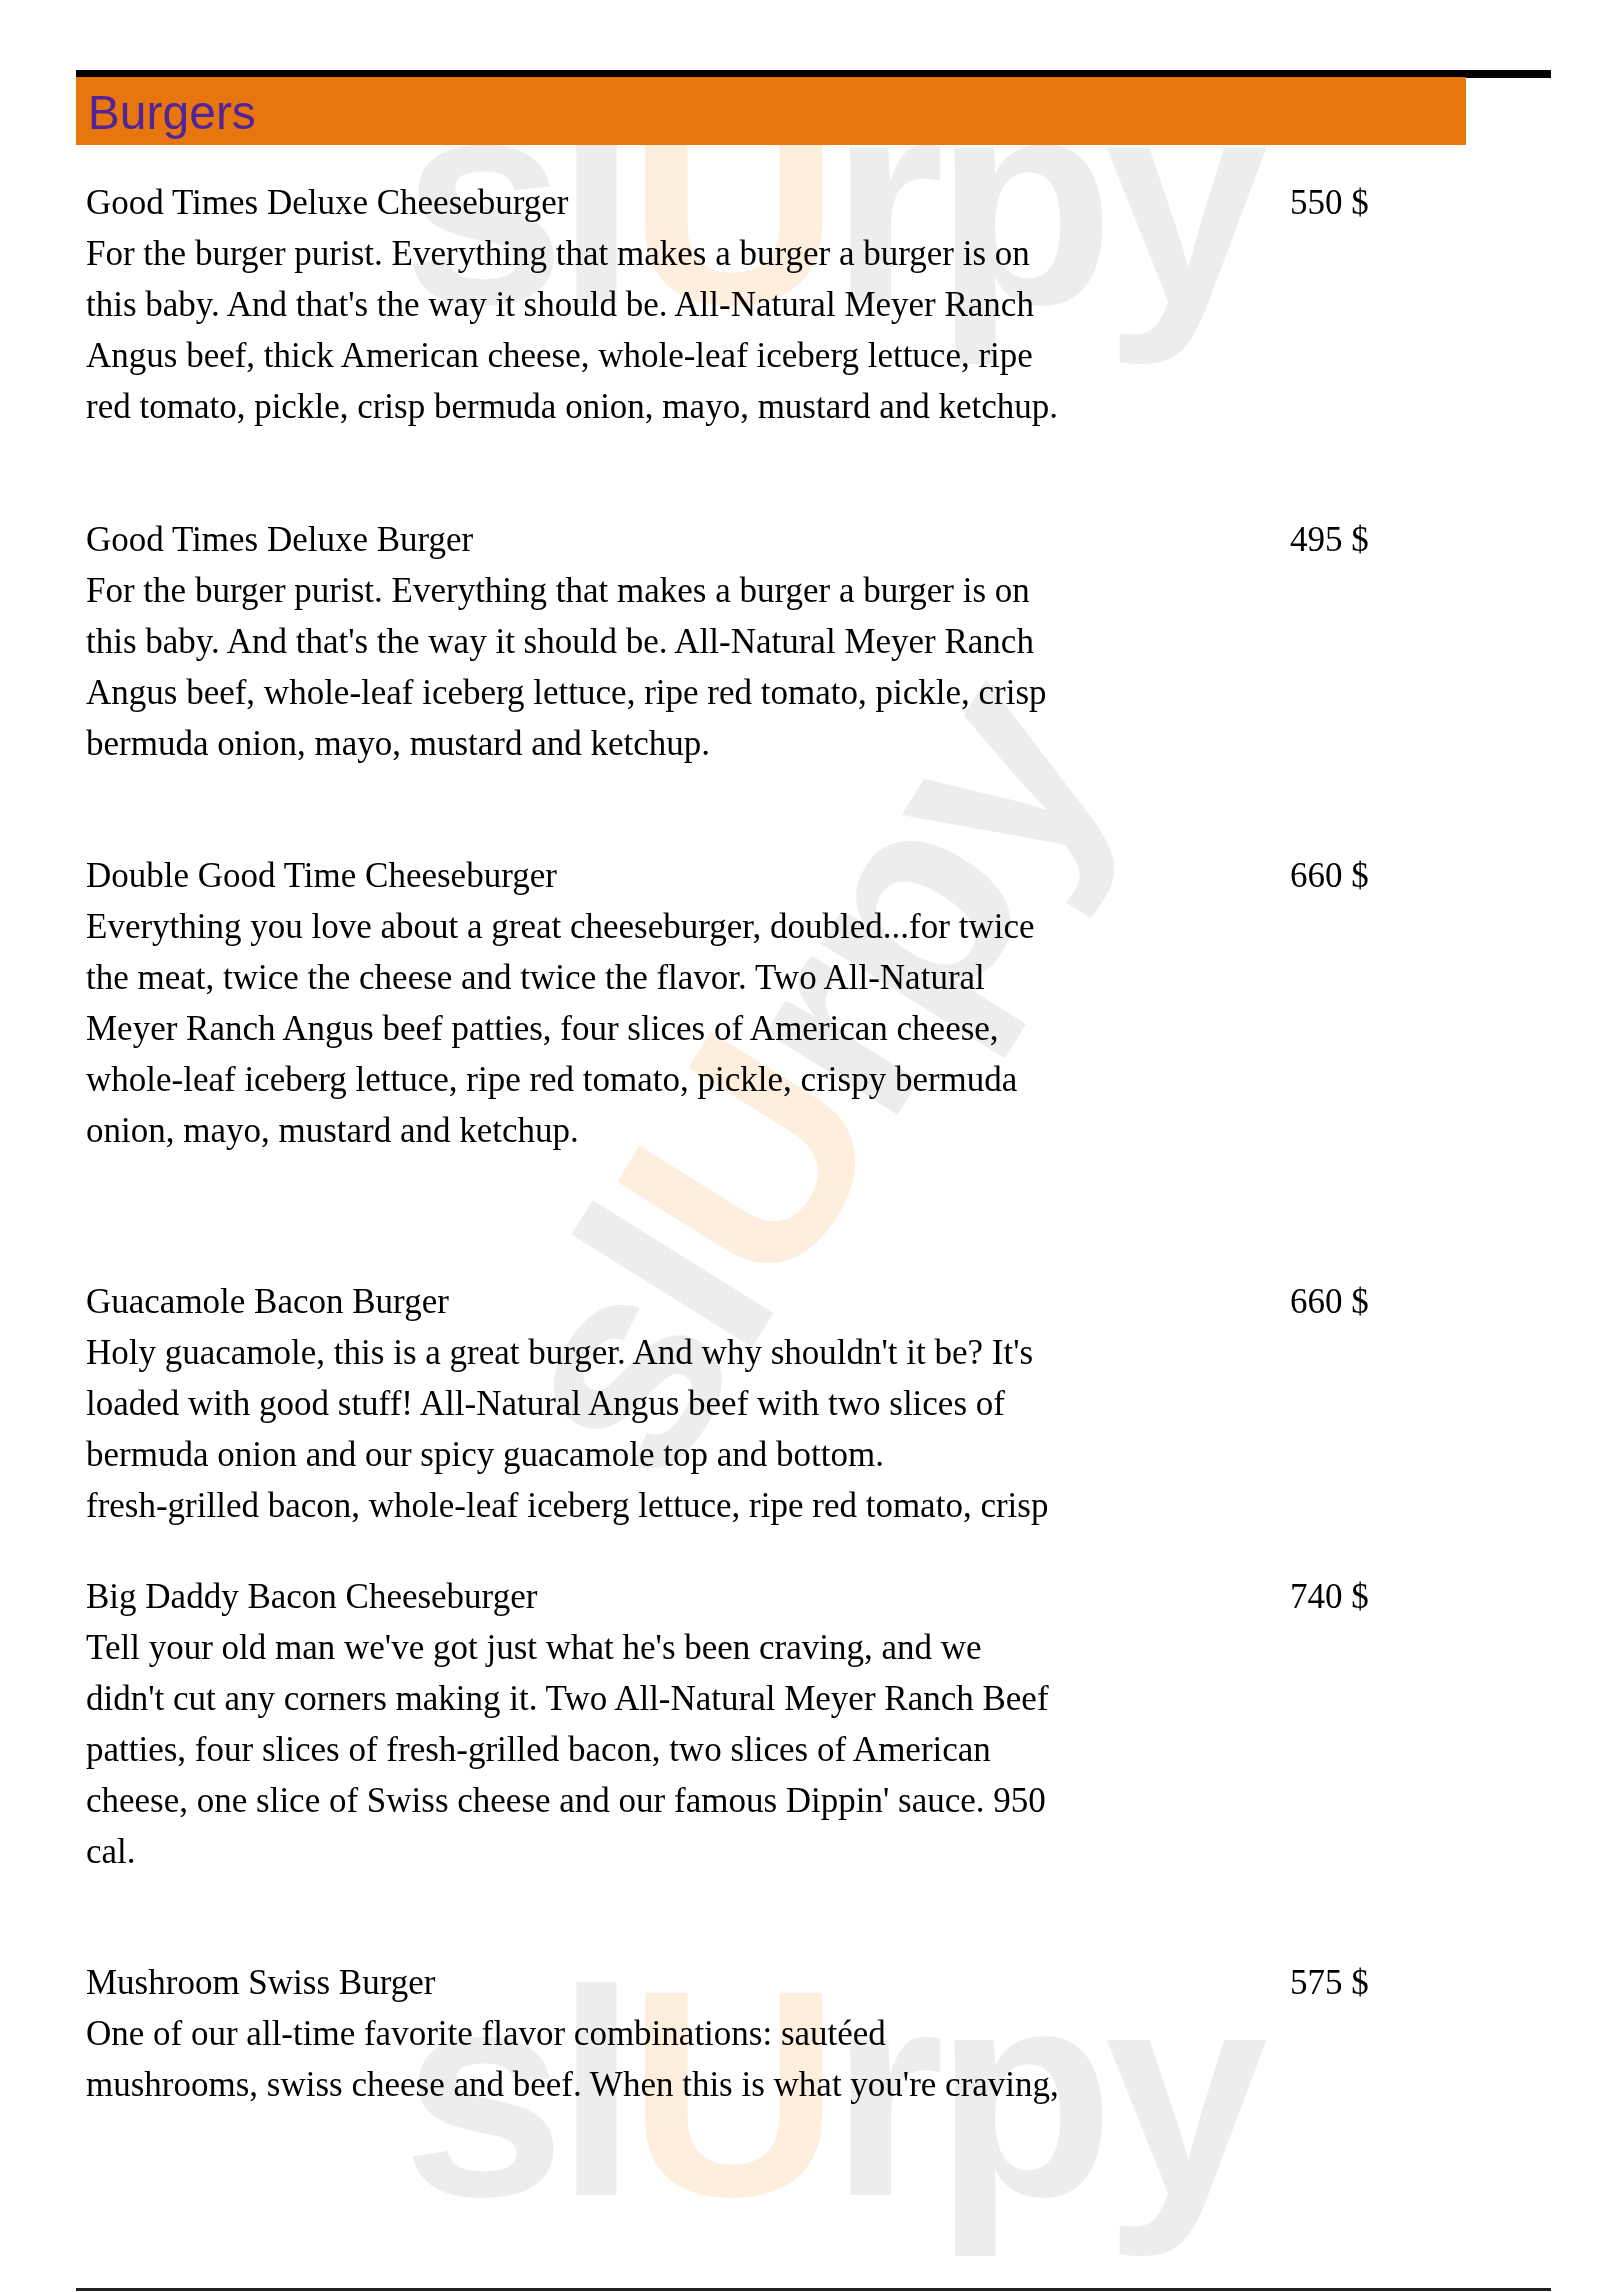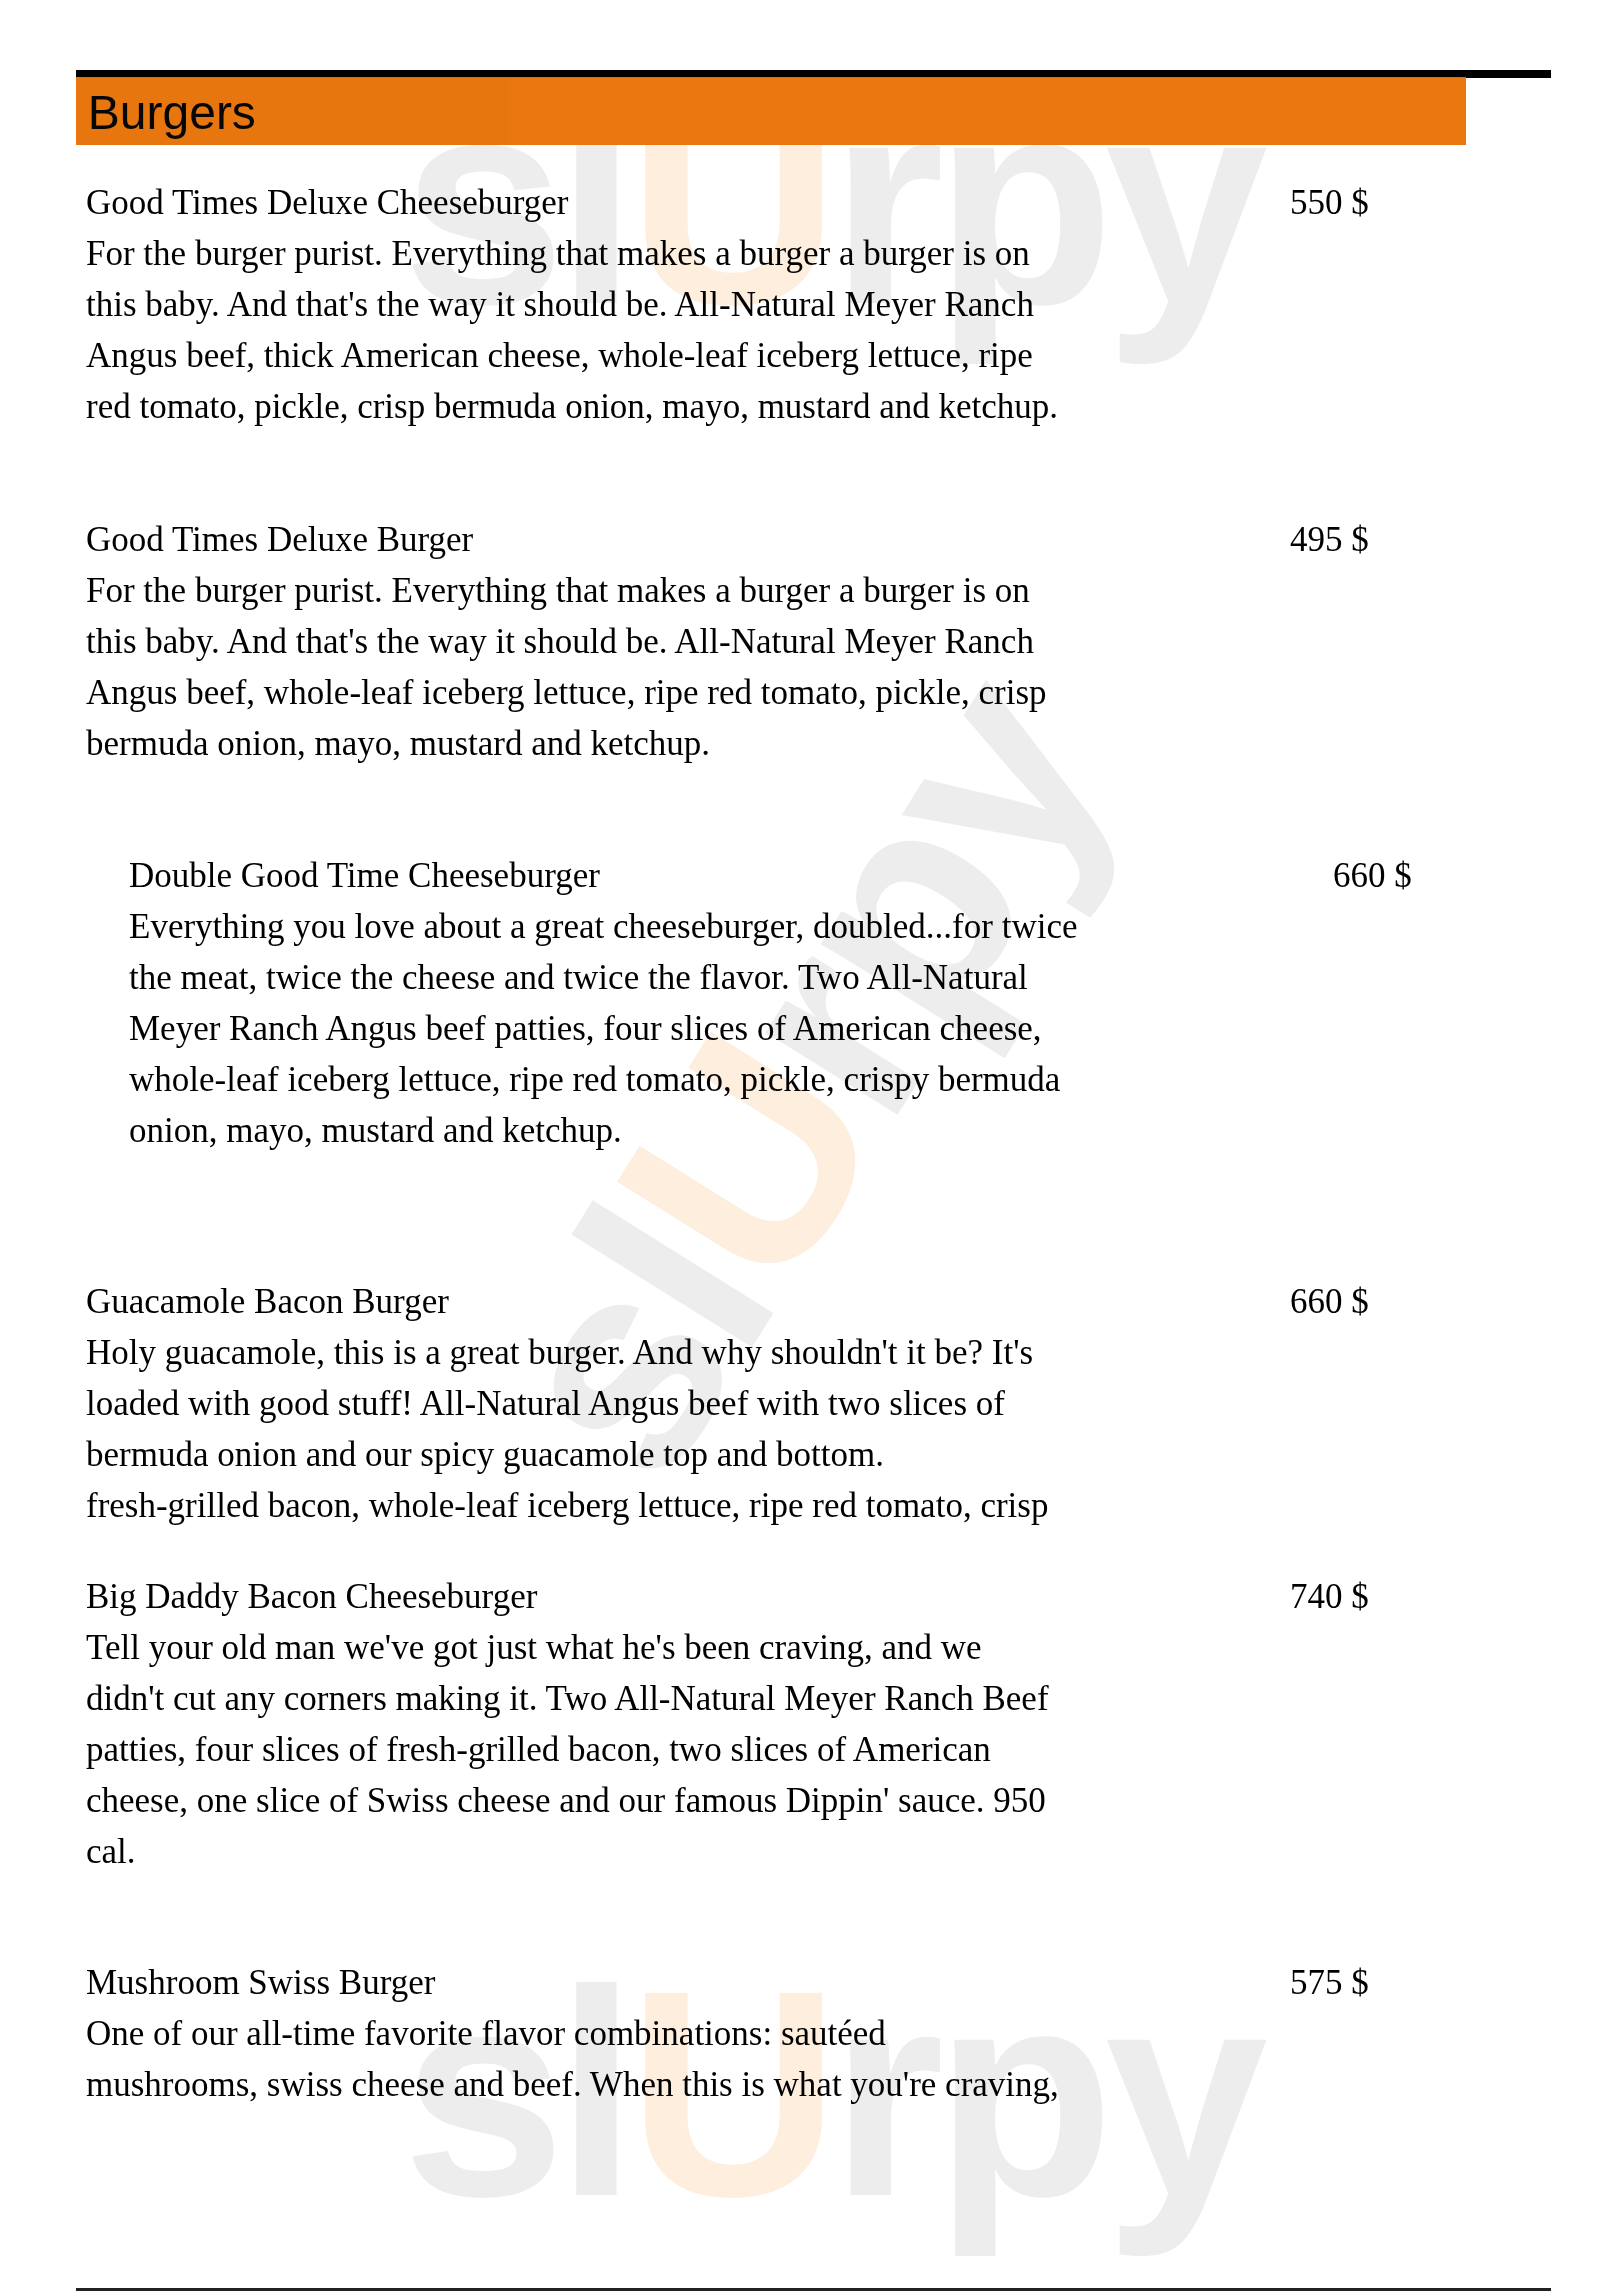--- a/index.html
+++ b/index.html
@@ -5,21 +5,21 @@
   html, body { margin:0; padding:0; background:#ffffff; }
   body { width:1621px; height:2293px; position:relative; overflow:hidden; font-family:"Liberation Serif", serif; color:#000; }
   .watermark { position:absolute; font-family:"Liberation Sans", sans-serif; font-weight:bold; font-size:294px; letter-spacing:-9.8px; line-height:1; pointer-events:none; user-select:none; z-index:0; white-space:nowrap; }
   .watermark .g { color:#ededed; }
   .watermark .o { color:#fdeede; }
   .wm-top { left:402px; top:54px; }
   .wm-mid { left:372px; top:931px; transform:rotate(-58deg); transform-origin:center; }
   .wm-bot { left:402px; top:1946px; }
   .top-rule { position:absolute; left:76px; top:70px; width:1475px; height:7.8px; background:#000; z-index:1; }
   .section-bar { position:absolute; left:76px; top:77px; width:1390px; height:68px; background:#e87207; opacity:0.97; z-index:1; }
-  .section-title { position:absolute; left:11.8px; top:7.8px; font-family:"Liberation Sans", sans-serif; font-size:48px; color:#000000; line-height:55px; }
+  .section-title { position:absolute; left:11.8px; top:7.8px; font-family:"Liberation Sans", sans-serif; font-size:48px; color:#4c1d95; line-height:55px; }
   .item { position:absolute; left:86px; width:1372px; z-index:2; }
   .item-name { font-size:35px; line-height:51px; height:51px; white-space:nowrap; }
   .item-price { position:absolute; left:1204px; top:0; font-size:35px; line-height:51px; white-space:nowrap; }
   .item-desc { width:1152px; font-size:35px; line-height:51px; }
   .item-desc span { display:block; white-space:nowrap; }
   .bottom-rule { position:absolute; left:76px; top:2288px; width:1475px; height:2.9px; background:#222; z-index:1; }
 </style>
 </head>
 <body>
 
@@ -47,21 +47,21 @@
   <div class="item-name">Good Times Deluxe Burger</div>
   <div class="item-price">495 $</div>
   <div class="item-desc">
     <span>For the burger purist. Everything that makes a burger a burger is on</span>
     <span>this baby. And that's the way it should be. All-Natural Meyer Ranch</span>
     <span>Angus beef, whole-leaf iceberg lettuce, ripe red tomato, pickle, crisp</span>
     <span>bermuda onion, mayo, mustard and ketchup.</span>
   </div>
 </div>
 
-<div class="item" style="top:850px;margin-left:43px;">
+<div class="item" style="top:850px;">
   <div class="item-name">Double Good Time Cheeseburger</div>
   <div class="item-price">660 $</div>
   <div class="item-desc">
     <span>Everything you love about a great cheeseburger, doubled...for twice</span>
     <span>the meat, twice the cheese and twice the flavor. Two All-Natural</span>
     <span>Meyer Ranch Angus beef patties, four slices of American cheese,</span>
     <span>whole-leaf iceberg lettuce, ripe red tomato, pickle, crispy bermuda</span>
     <span>onion, mayo, mustard and ketchup.</span>
   </div>
 </div>

